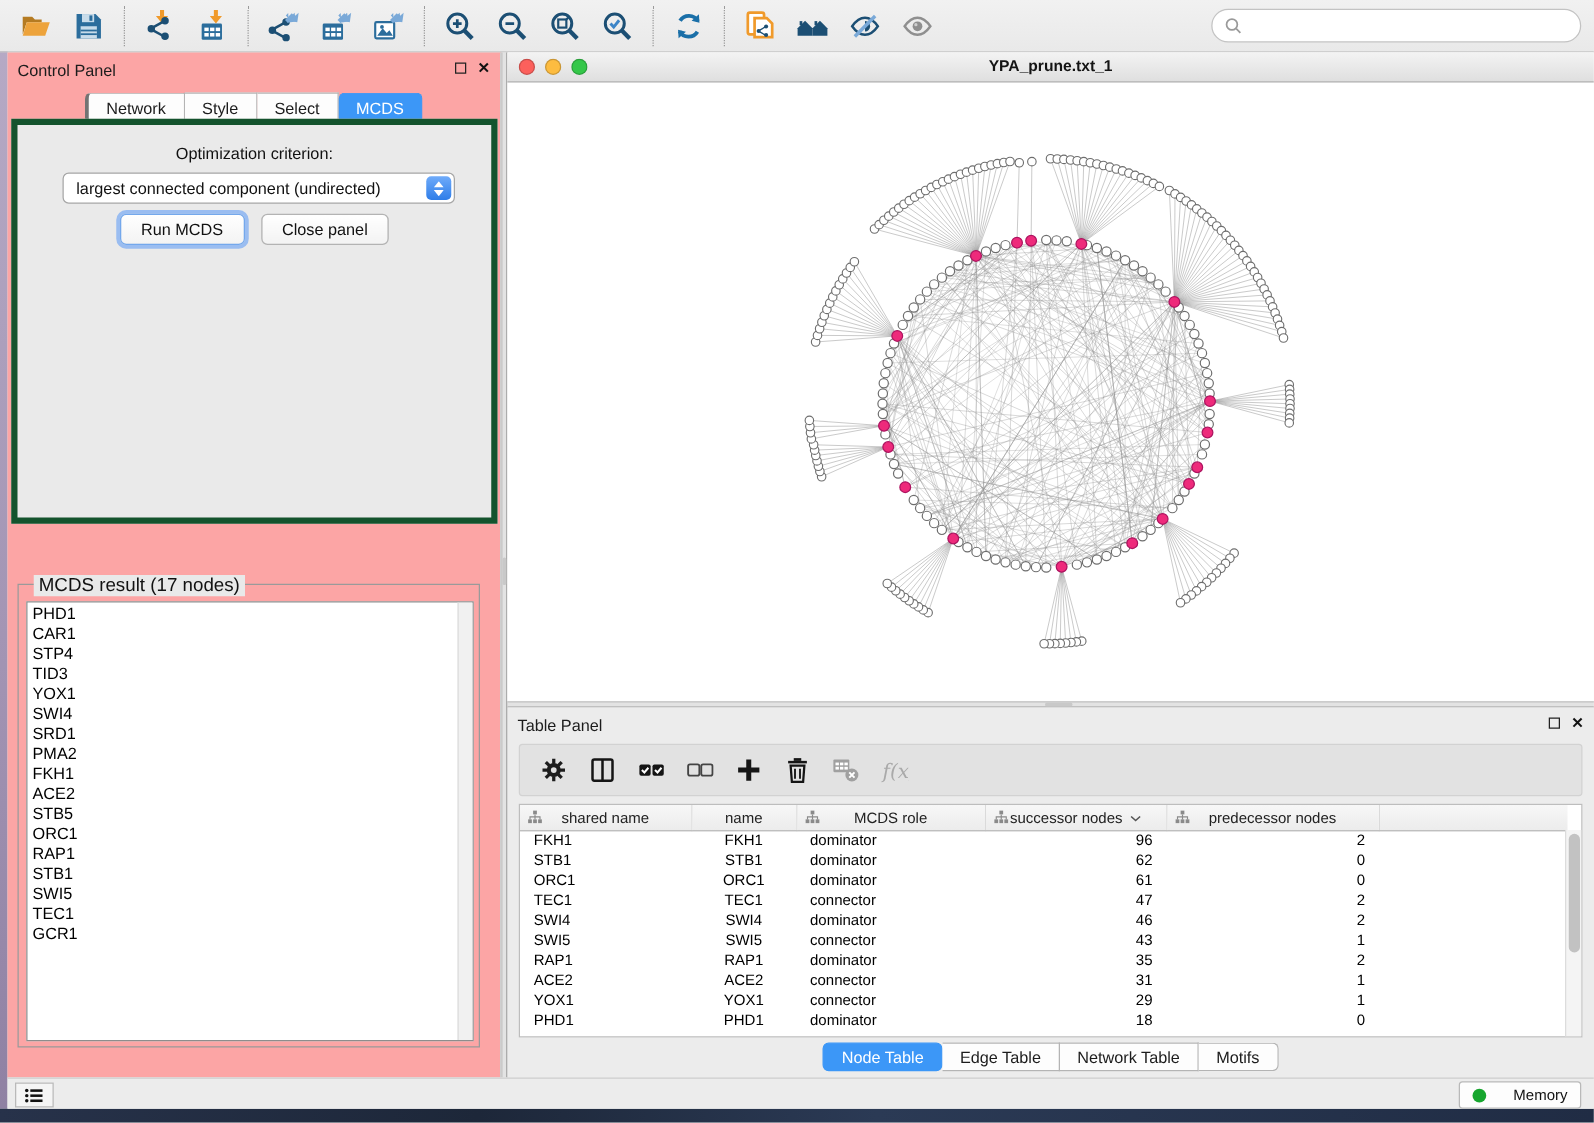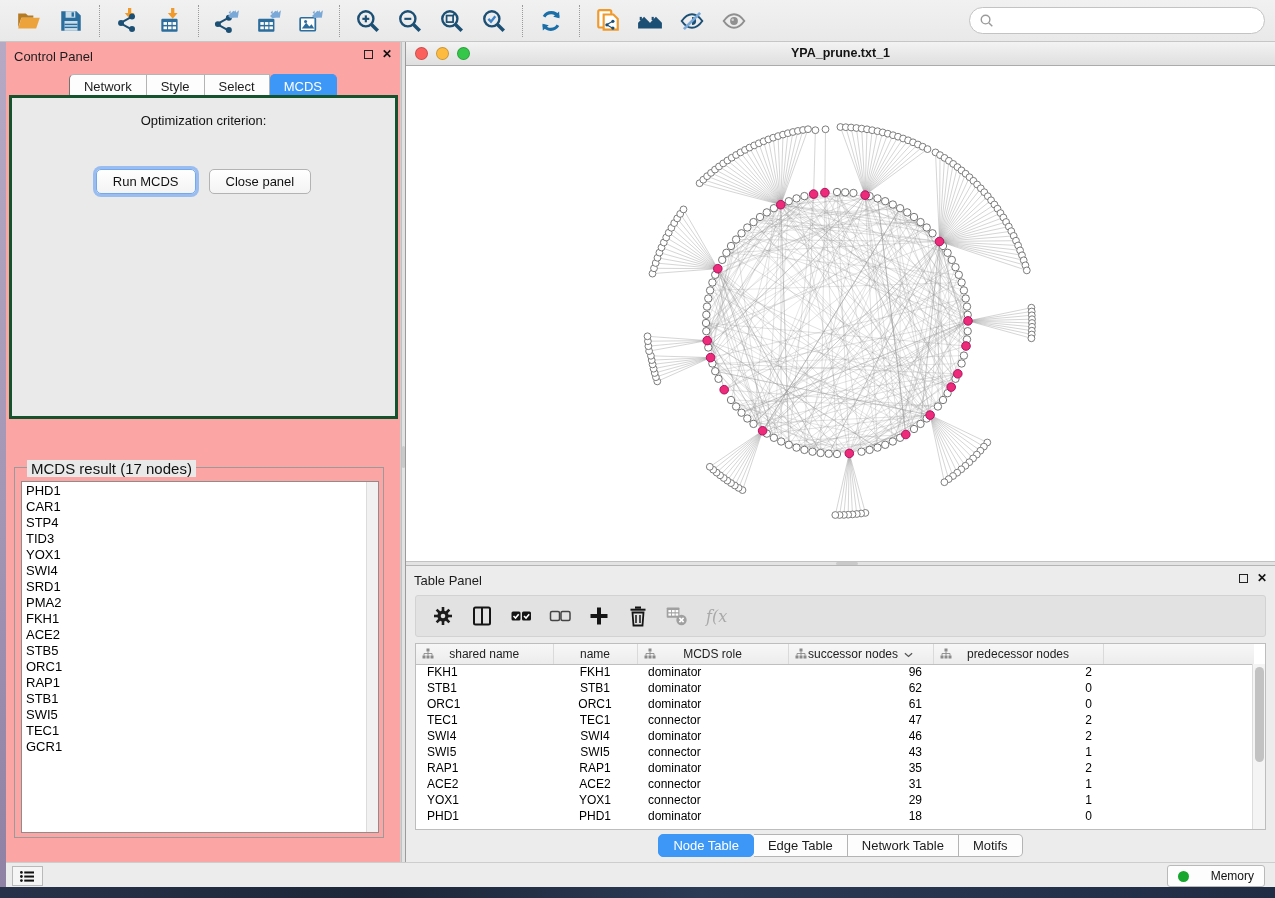--- a/index.html
+++ b/index.html
@@ -33,26 +33,26 @@
                    background:#fca5a5; border-right:1px solid #cfcfcf; }
   .panel-head { position:relative; height:26px; }
   .panel-title { position:absolute; left:8px; top:7px; font-size:13px; color:#1c1c1c; }
   .win-icons { position:absolute; right:8px; top:7px; display:flex; gap:9px; align-items:center; }
   .float-ic { width:9px; height:9px; border:1.6px solid #222; }
   .close-ic { font-size:12px; font-weight:bold; color:#111; line-height:10px; }
 
   #cp-tabbar { position:absolute; left:0; top:32px; width:100%; display:flex; justify-content:center; }
   .cp-tab { font-size:13px; padding:4px 14px; background:#fdfdfd; border:1px solid #b4b4b4;
             border-left:none; color:#1c1c1c; }
-  .cp-tab:first-child { border-left:1px solid #737373; border-radius:5px 0 0 5px; }
+  .cp-tab:first-child { border-left:3px solid #737373; border-radius:5px 0 0 5px; }
   .cp-tab:last-child { border-radius:0 5px 5px 0; }
   .cp-tab.sel { background:#3c97f7; color:#fff; border-color:#3c97f7; border-radius:5px; }
 
   #cp-content { position:absolute; left:3px; top:53px; width:389px; height:324px;
-                background:#eaeaea; border:3px solid #14532d; }
+                background:#eaeaea; border:5px solid #14532d; }
   #criterion-label { position:absolute; top:15px; width:100%; text-align:center; font-size:13px; color:#111; }
   #criterion-select { position:absolute; left:36px; top:38px; width:314px; height:25px;
                       background:#fff; border:1px solid #a6a6a6; border-radius:5px; }
   #criterion-value { position:absolute; left:10px; top:4px; font-size:13px; color:#111; white-space:nowrap; }
   #criterion-stepper { position:absolute; right:2px; top:2px; bottom:2px; width:20px; border-radius:4px;
                        background:linear-gradient(#6fabfa,#2e7de8); display:flex; flex-direction:column;
                        align-items:center; justify-content:center; gap:2px; }
   #criterion-stepper svg { width:8px; height:5px; display:block; }
   #cp-buttons { position:absolute; left:0; top:71px; width:100%; display:flex; justify-content:center; gap:13px; }
   .btn { height:25px; background:linear-gradient(#ffffff,#f3f3f3); border:1px solid #b3b3b3;
@@ -343,20 +343,31 @@
     </span>
   </div>
   <div id="cp-tabbar">
       <div class="cp-tab">Network</div>
       <div class="cp-tab">Style</div>
       <div class="cp-tab">Select</div>
       <div class="cp-tab sel">MCDS</div>
     </div>
   <div id="cp-content">
     <div id="criterion-label">Optimization criterion:</div>
+    <div id="criterion-select">
+      <span id="criterion-value">largest connected component (undirected)</span>
+      <span id="criterion-stepper">
+        <svg viewBox="0 0 8 5">
+            <path d="M4 0L8 5H0z" fill="#fff"></path>
+          </svg>
+        <svg viewBox="0 0 8 5">
+            <path d="M4 5L0 0h8z" fill="#fff"></path>
+          </svg>
+      </span>
+    </div>
     <div id="cp-buttons">
       <button class="btn focus-ring">Run MCDS</button>
       <button class="btn">Close panel</button>
     </div>
   </div>
   <div id="mcds-group">
     <span id="mcds-legend">MCDS result (17 nodes)</span>
     <div id="mcds-list">
       <div id="mcds-items">
           <div class="mcds-item">PHD1</div>

